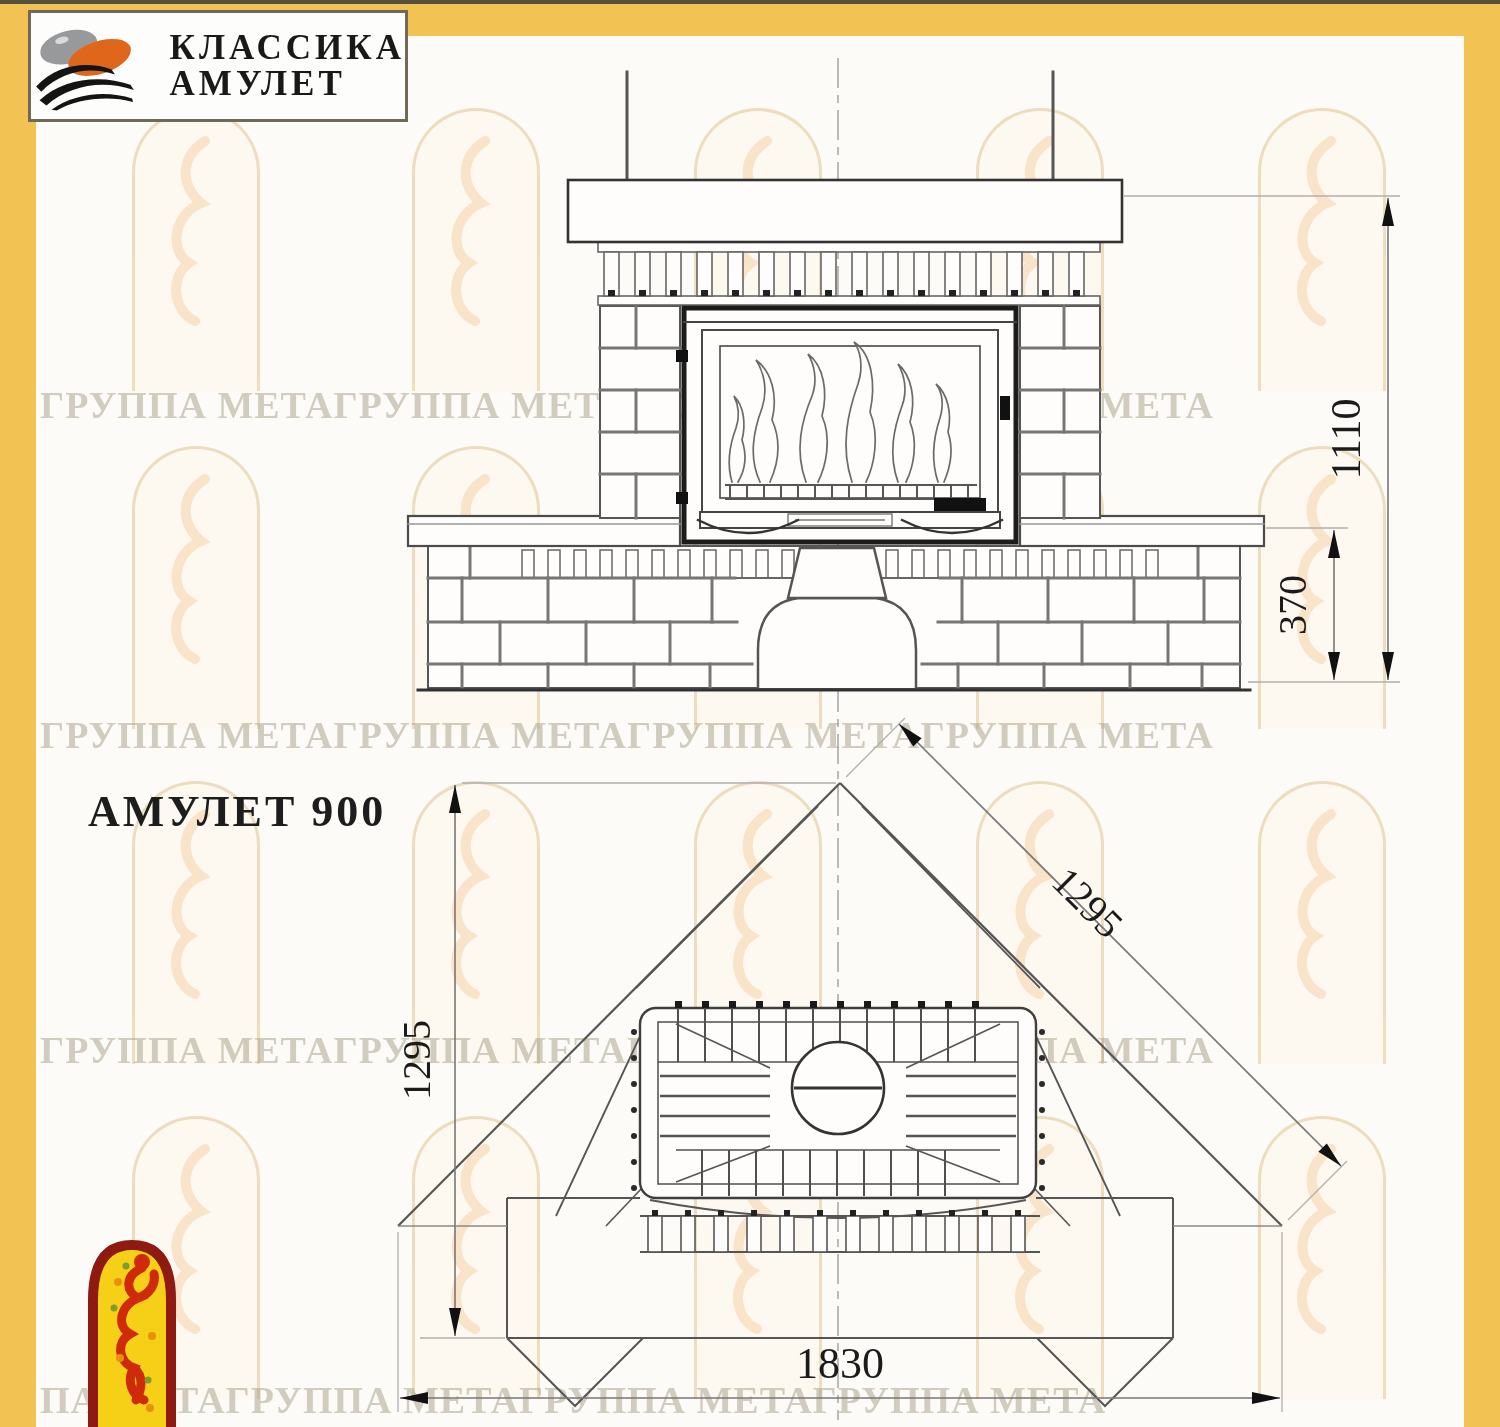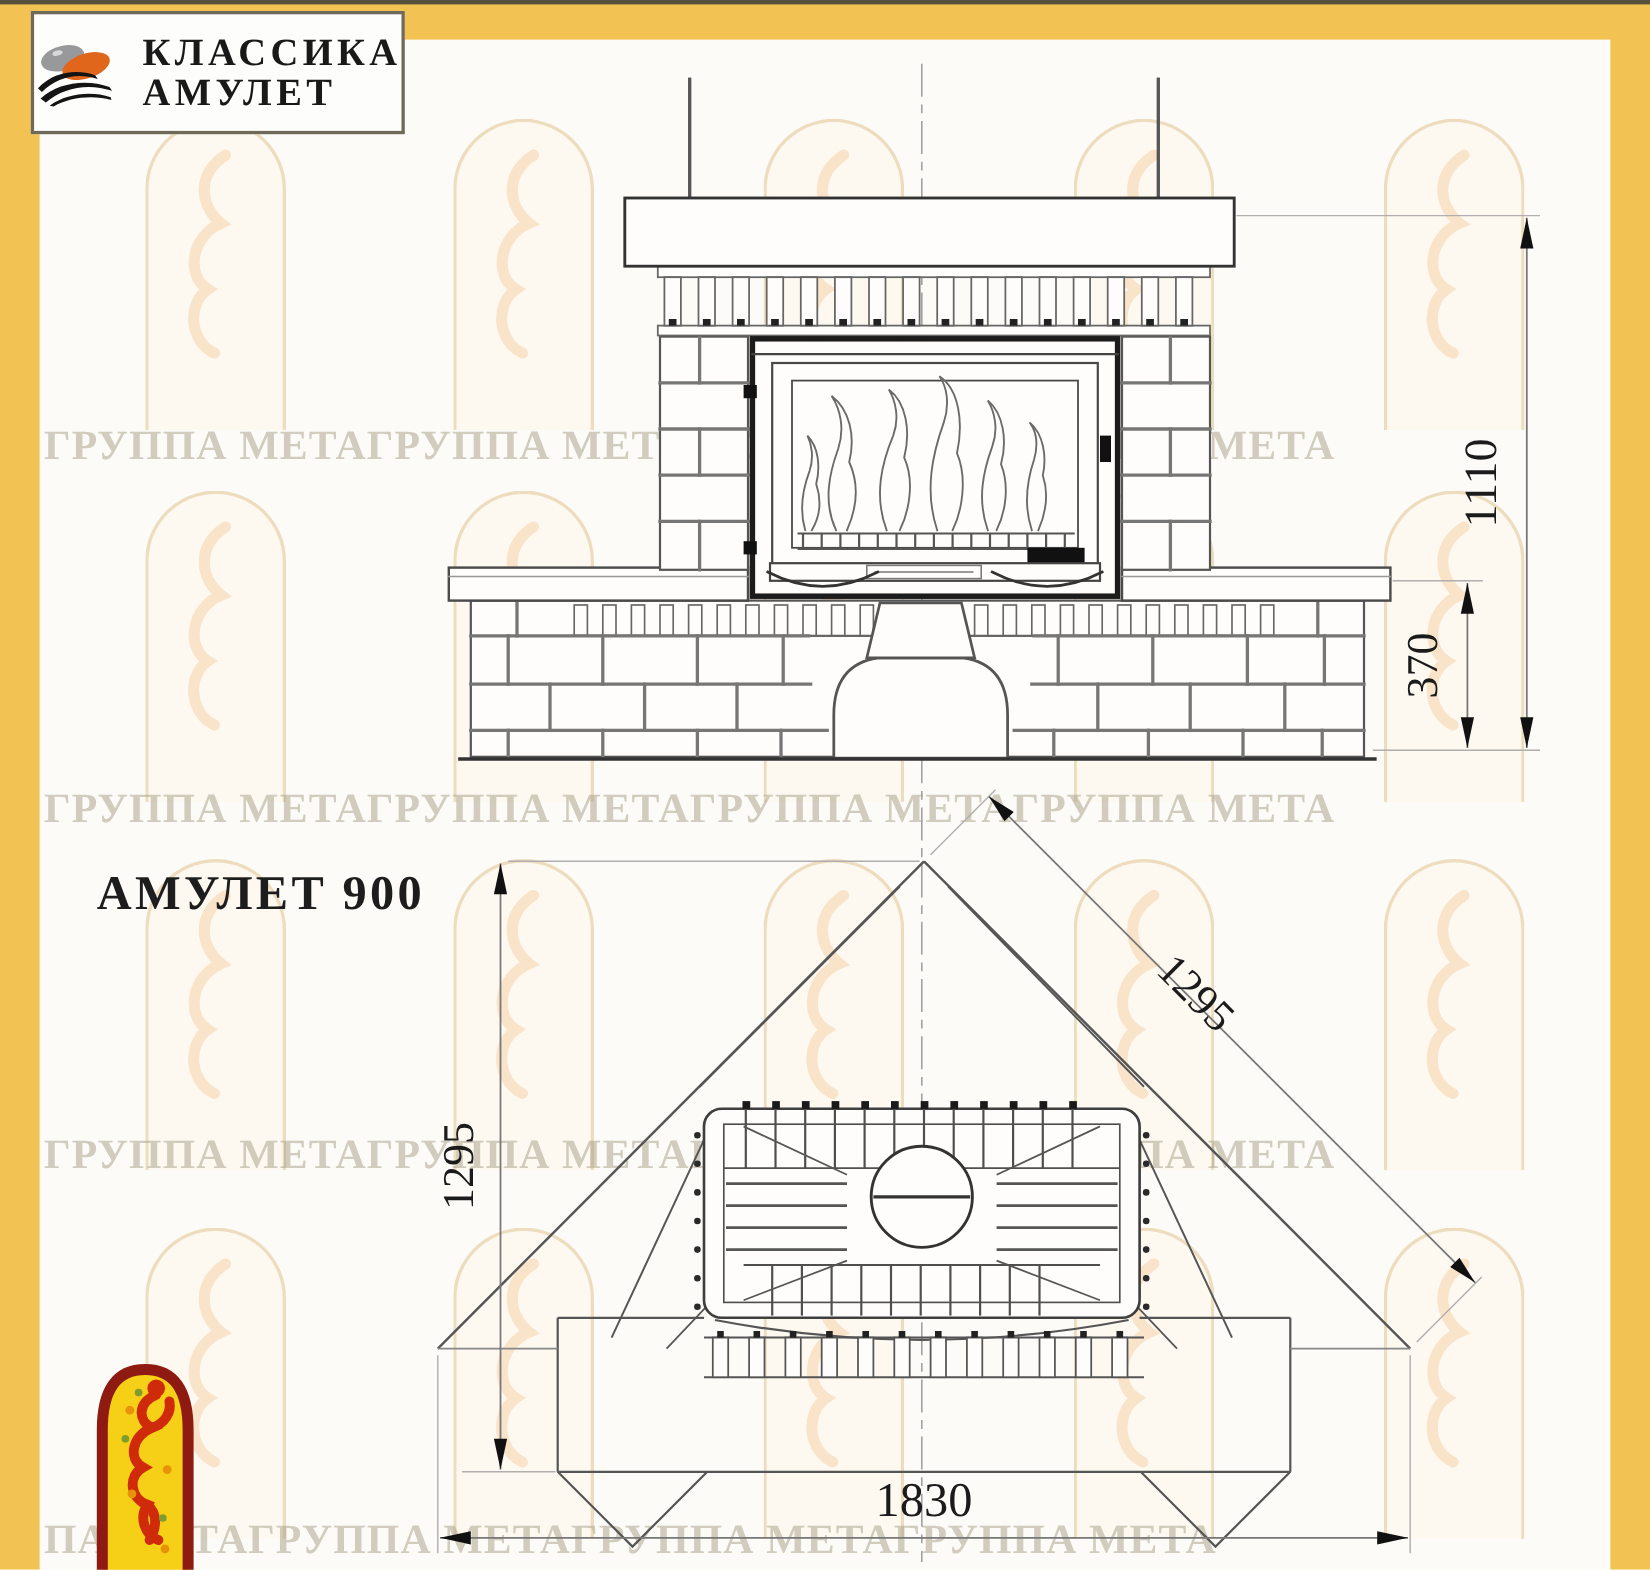--- a/index.html
+++ b/index.html
@@ -13,21 +13,21 @@
   .edge-line{position:absolute;z-index:7;left:0;top:0;width:1500px;height:4px;background:#56503e;}
   
   #arches{position:absolute;inset:0;z-index:1;}
   .arch{position:absolute;width:122px;height:280px;border:3px solid rgba(236,219,184,0.9);
         border-bottom:none;border-radius:64px 64px 0 0;background:rgba(253,247,236,0.55);}
   .wm{position:absolute;z-index:2;left:40px;width:1424px;white-space:nowrap;overflow:hidden;
       font-weight:bold;font-size:38px;letter-spacing:1px;color:rgba(166,157,134,0.5);}
   
   #draw{position:absolute;left:0;top:0;z-index:3;}
   
-  .logo-box{position:absolute;z-index:8;left:28px;top:10px;width:340px;height:112px;background:#fdfdfc;
+  .logo-box{position:absolute;z-index:8;left:28px;top:10px;width:380px;height:112px;background:#fdfdfc;
             border:3px solid #6f6a58;box-sizing:border-box;display:flex;align-items:center;}
   .logo-text{margin-left:10px;line-height:1.02;color:#191919;}
   .logo-text .l1{font-size:35px;letter-spacing:4px;font-weight:bold;}
   .logo-text .l2{font-size:35px;letter-spacing:4px;font-weight:bold;}
   .model{position:absolute;z-index:4;left:88px;top:786px;font-size:44px;font-weight:bold;
          letter-spacing:3px;color:#1d1d1d;}
   .emblem{position:absolute;z-index:5;left:86px;top:1238px;}
   text{font-family:"Liberation Serif",serif;fill:#1b1b1b;}
 </style>
 </head>

